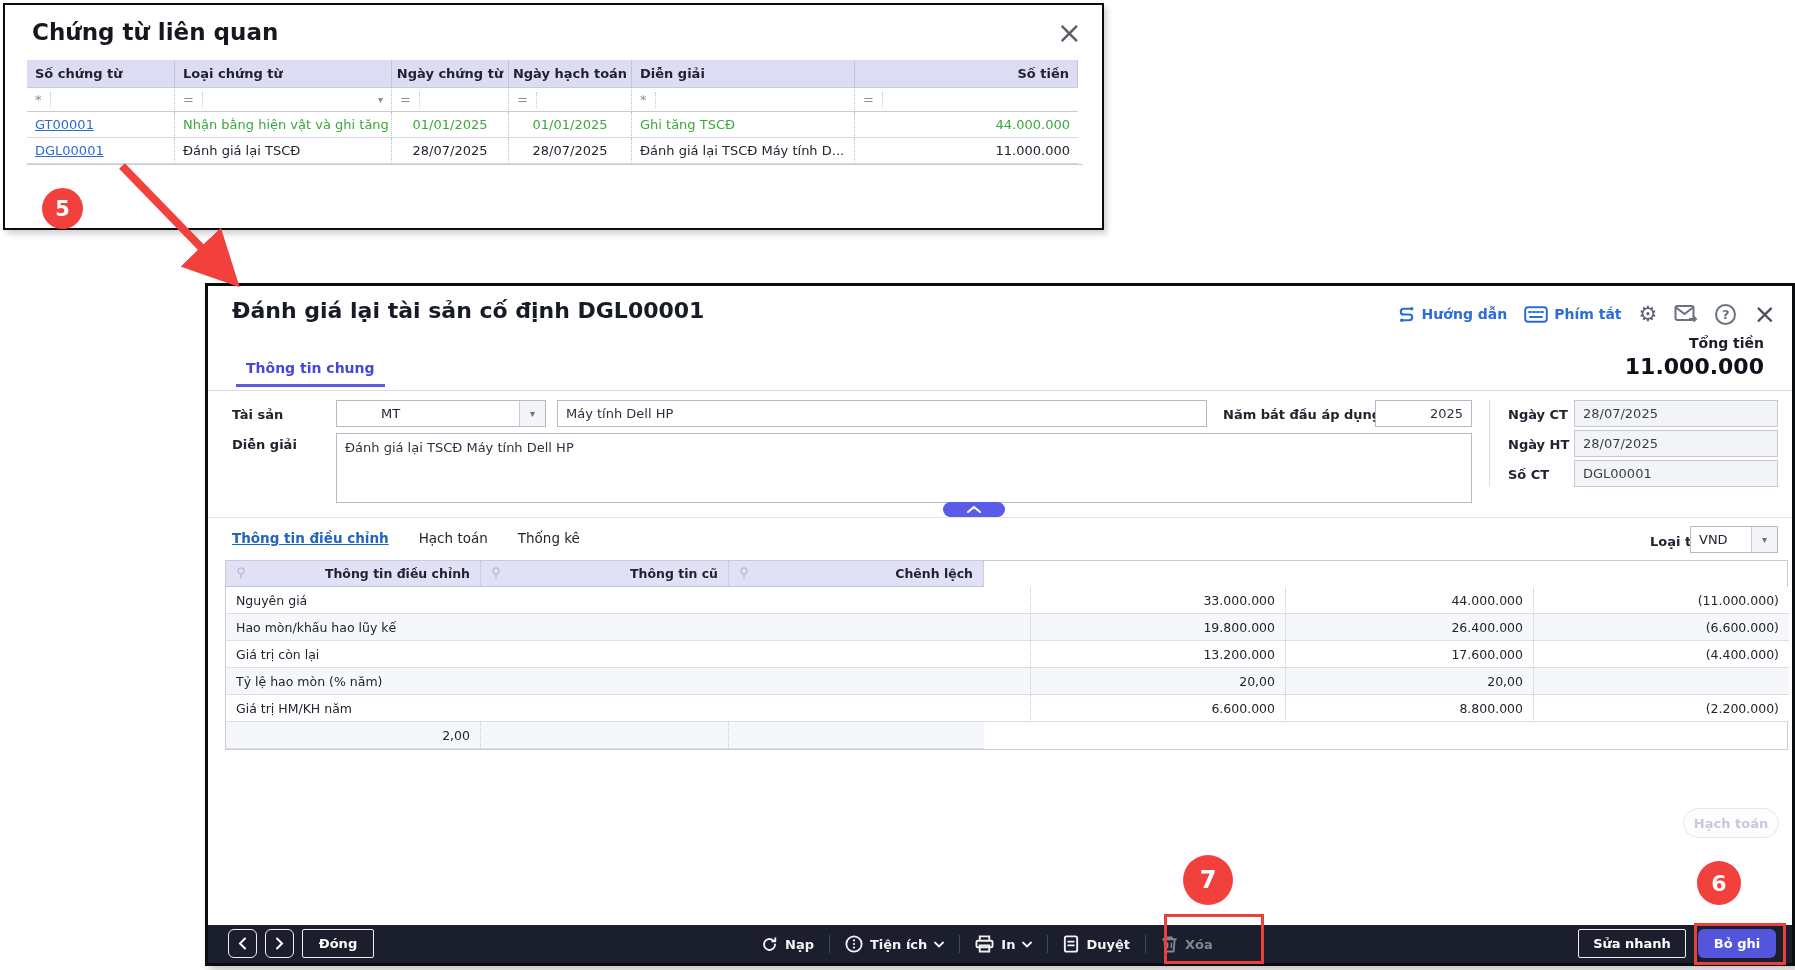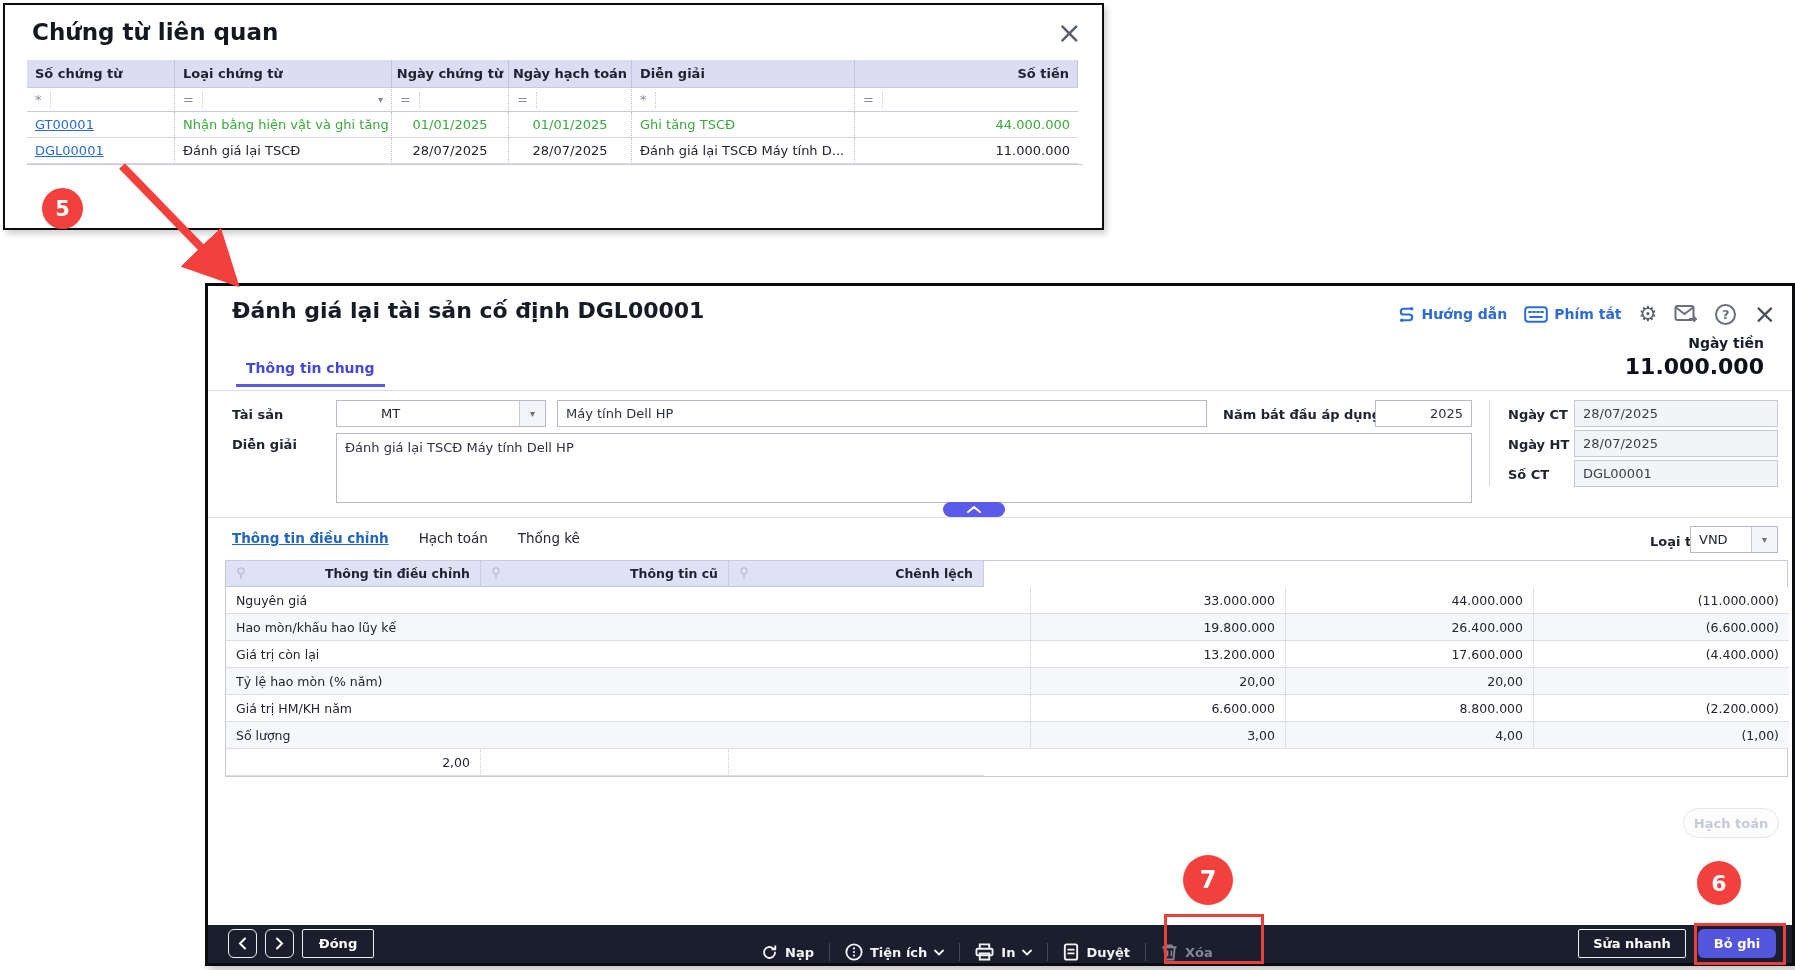--- a/index.html
+++ b/index.html
@@ -86,21 +86,21 @@
     border-radius:15px; background:#fdfdfe; color:#c5c9d8; font-size:13px; font-weight:bold;
     display:flex; align-items:center; justify-content:center; }
 
   
   .toolbar { left:0; right:0; bottom:0; height:38px; background:#1b1f2d; }
   .tb-left { left:20px; top:4px; display:flex; gap:8px; align-items:center; }
   .navbtn { width:29px; height:29px; border:1.5px solid #eef0f4; border-radius:6px; background:transparent;
     display:flex; align-items:center; justify-content:center; color:#fff; cursor:pointer; }
   .tb-btn-outline { height:29px; border:1.5px solid #eef0f4; border-radius:2px; color:#fff;
     font-size:13px; font-weight:bold; display:flex; align-items:center; justify-content:center; cursor:pointer; }
-  .tb-center { left:538px; top:12px; display:flex; align-items:center; height:30px; }
+  .tb-center { left:538px; top:4px; display:flex; align-items:center; height:30px; }
   .tb-item { display:flex; align-items:center; gap:7px; color:#f2f3f7; font-size:13px;
     font-weight:bold; padding:0 15px; cursor:pointer; }
   .tb-item.dim { color:#80859a; }
   .tb-sep { width:1px; height:18px; background:#434857; }
   .tb-right { right:16px; top:4px; display:flex; gap:12px; align-items:center; }
   .btn-primary { width:78px; height:29px; background:#5356dd; border-radius:6px; color:#fff;
     font-size:13px; font-weight:bold; display:flex; align-items:center; justify-content:center; cursor:pointer; }
 
   
   .ann-circle { position:absolute; background:#f2413c; border-radius:50%; color:#fff;
@@ -195,21 +195,21 @@
             <path d="M2 3.5l8.5 6.5L19 3.5" fill="none" stroke="#6b7080" stroke-width="2"></path>
             <path d="M15 15h7m-2.6-2.6L22 15l-2.6 2.6" fill="none" stroke="#6b7080" stroke-width="2"></path>
           </svg>
     </span>
     <span class="hdr-ico">
           <span class="help-circ">?</span>
         </span>
     <span class="hdr-ico win-close">×</span>
   </div>
 
-  <div class="abs total-label">Ngày tiền</div>
+  <div class="abs total-label">Tổng tiền</div>
   <div class="abs total-value">11.000.000</div>
 
   <div class="abs tab">Thông tin chung</div>
   <div class="abs hline1"></div>
 
   <div class="abs flabel" style="left:24px; top:121px;">Tài sản</div>
   <div class="abs combo" style="left:128px; top:114px; width:210px;padding-left:36px;">
     <span class="cval">MT</span>
     <span class="carr">▾</span>
   </div>
@@ -292,26 +292,20 @@
       <div class="gcell g2">20,00</div>
       <div class="gcell g3"></div>
     </div>
     <div class="grow gdata">
       <div class="gcell g0">Giá trị HM/KH năm</div>
       <div class="gcell g1">6.600.000</div>
       <div class="gcell g2">8.800.000</div>
       <div class="gcell g3">(2.200.000)</div>
     </div>
     <div class="grow gdata">
-      <div class="gcell g0">Số lượng</div>
-      <div class="gcell g1">3,00</div>
-      <div class="gcell g2">4,00</div>
-      <div class="gcell g3">(1,00)</div>
-    </div>
-    <div class="grow gdata">
       <div class="gcell g1">2,00</div>
       <div class="gcell g2"></div>
       <div class="gcell g3"></div>
     </div>
   </div>
 
   <div class="abs hachtoan-btn">Hạch toán</div>
 
   <div class="abs toolbar">
     <div class="abs tb-left">

